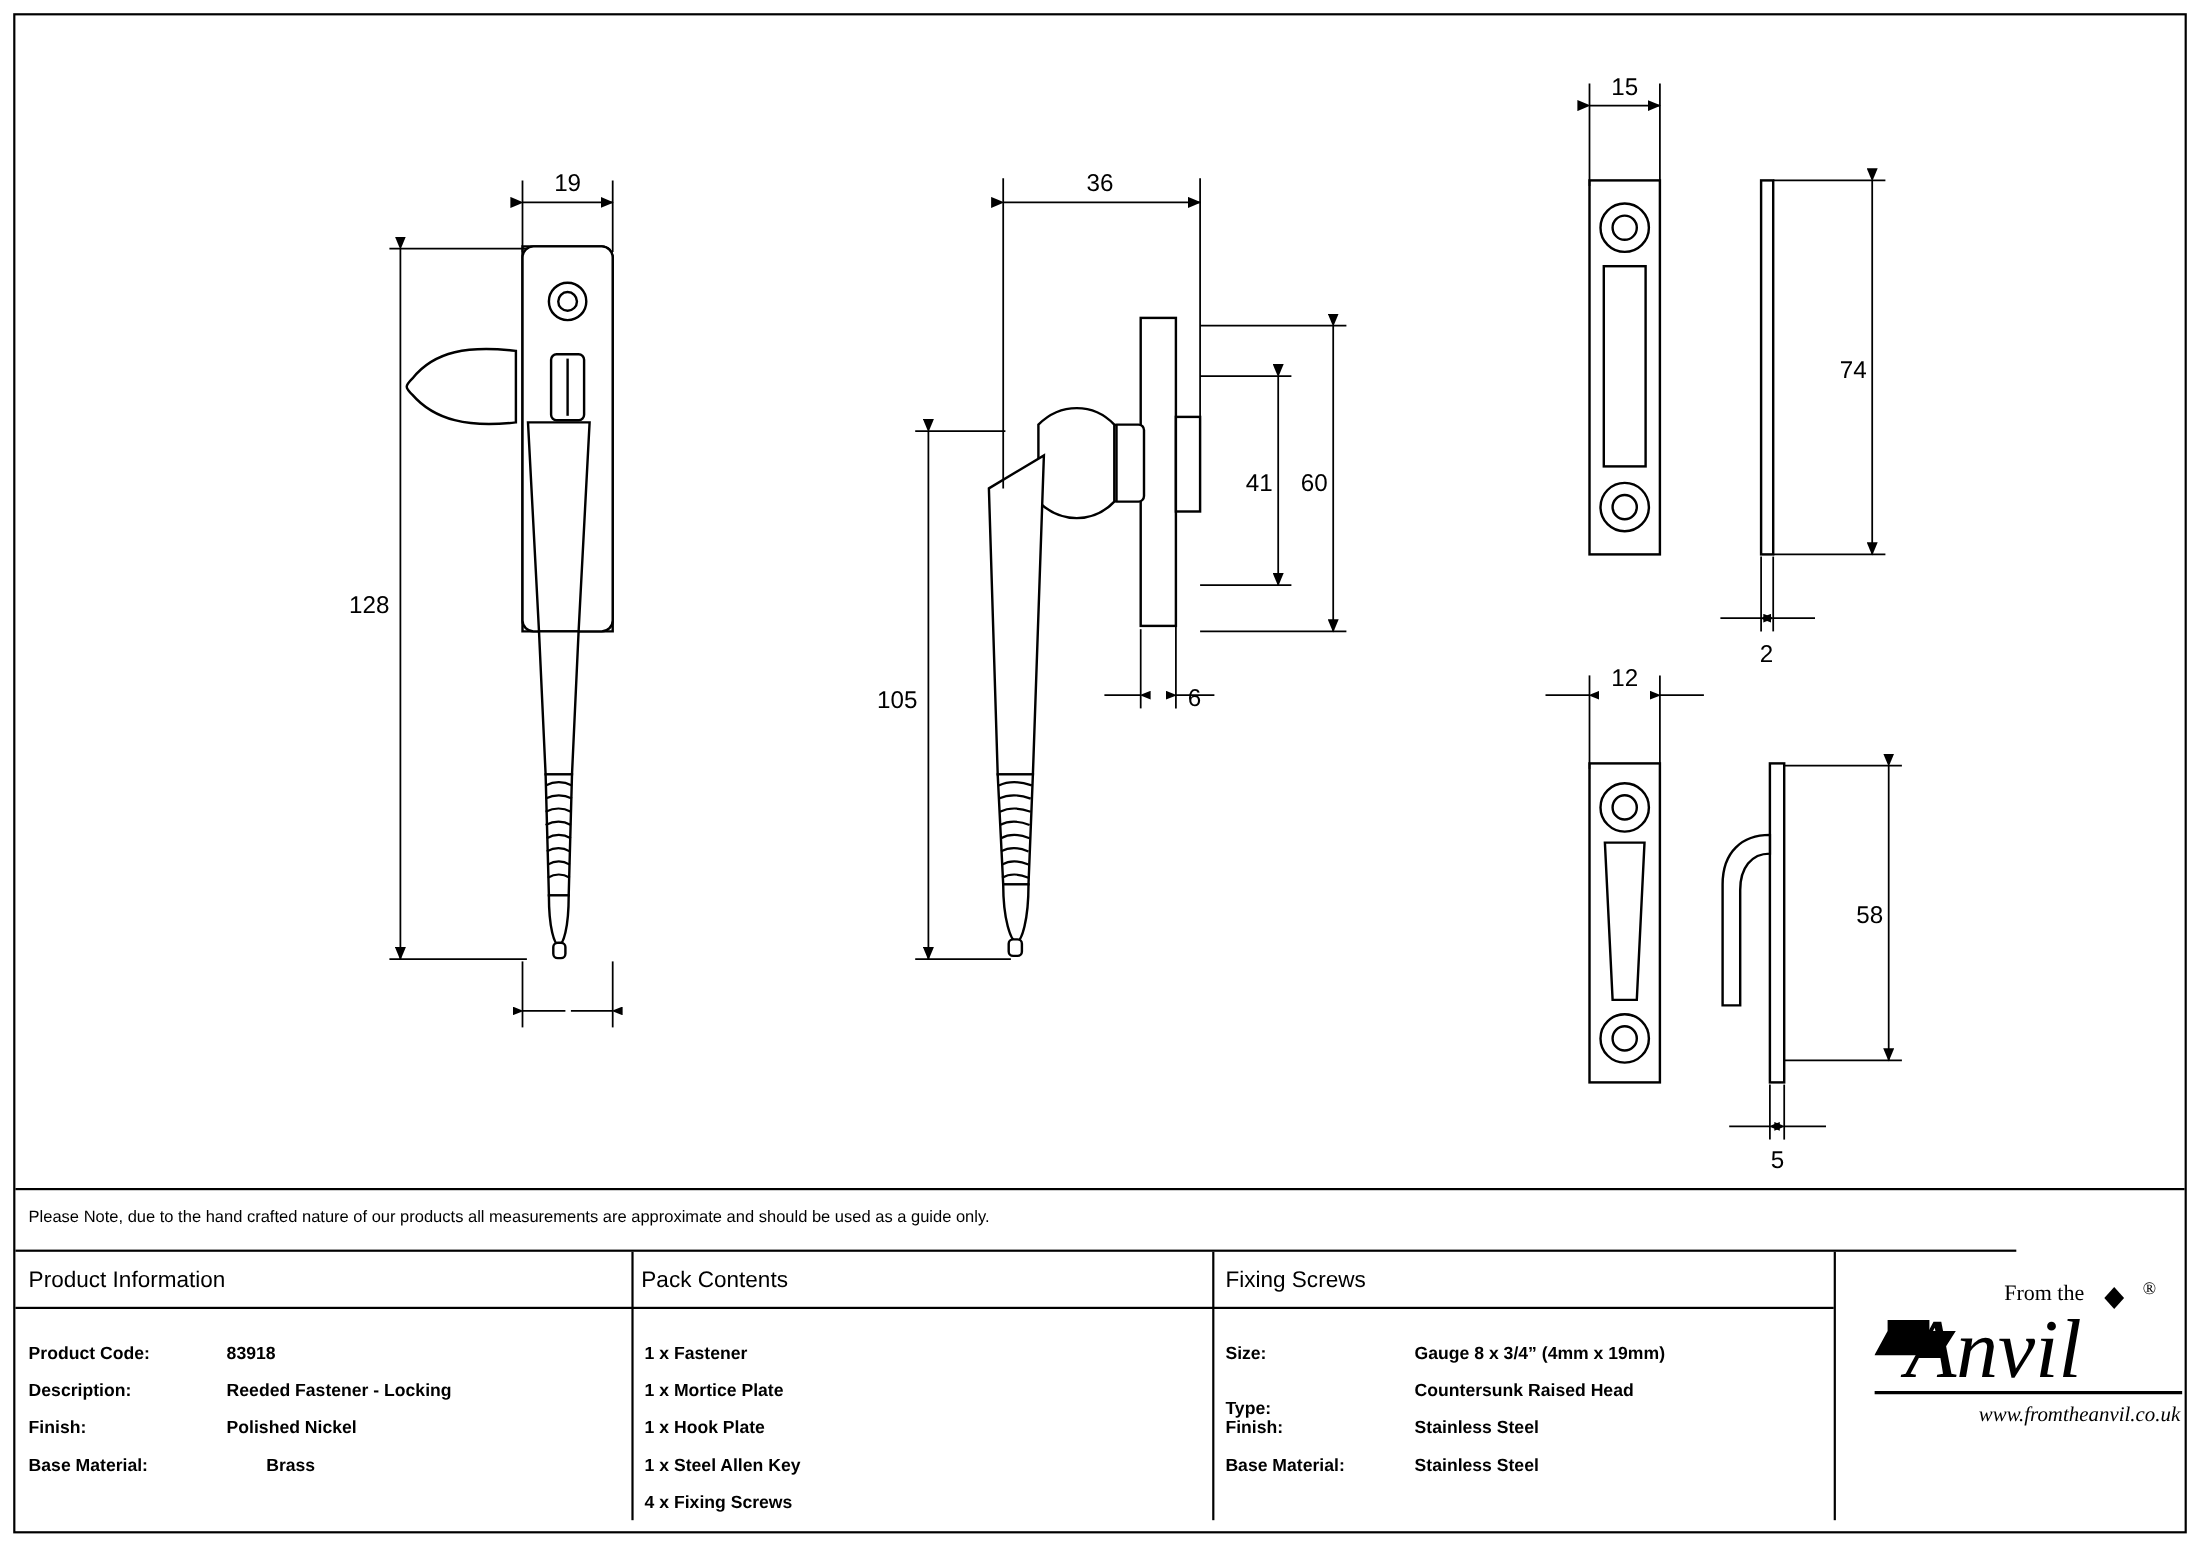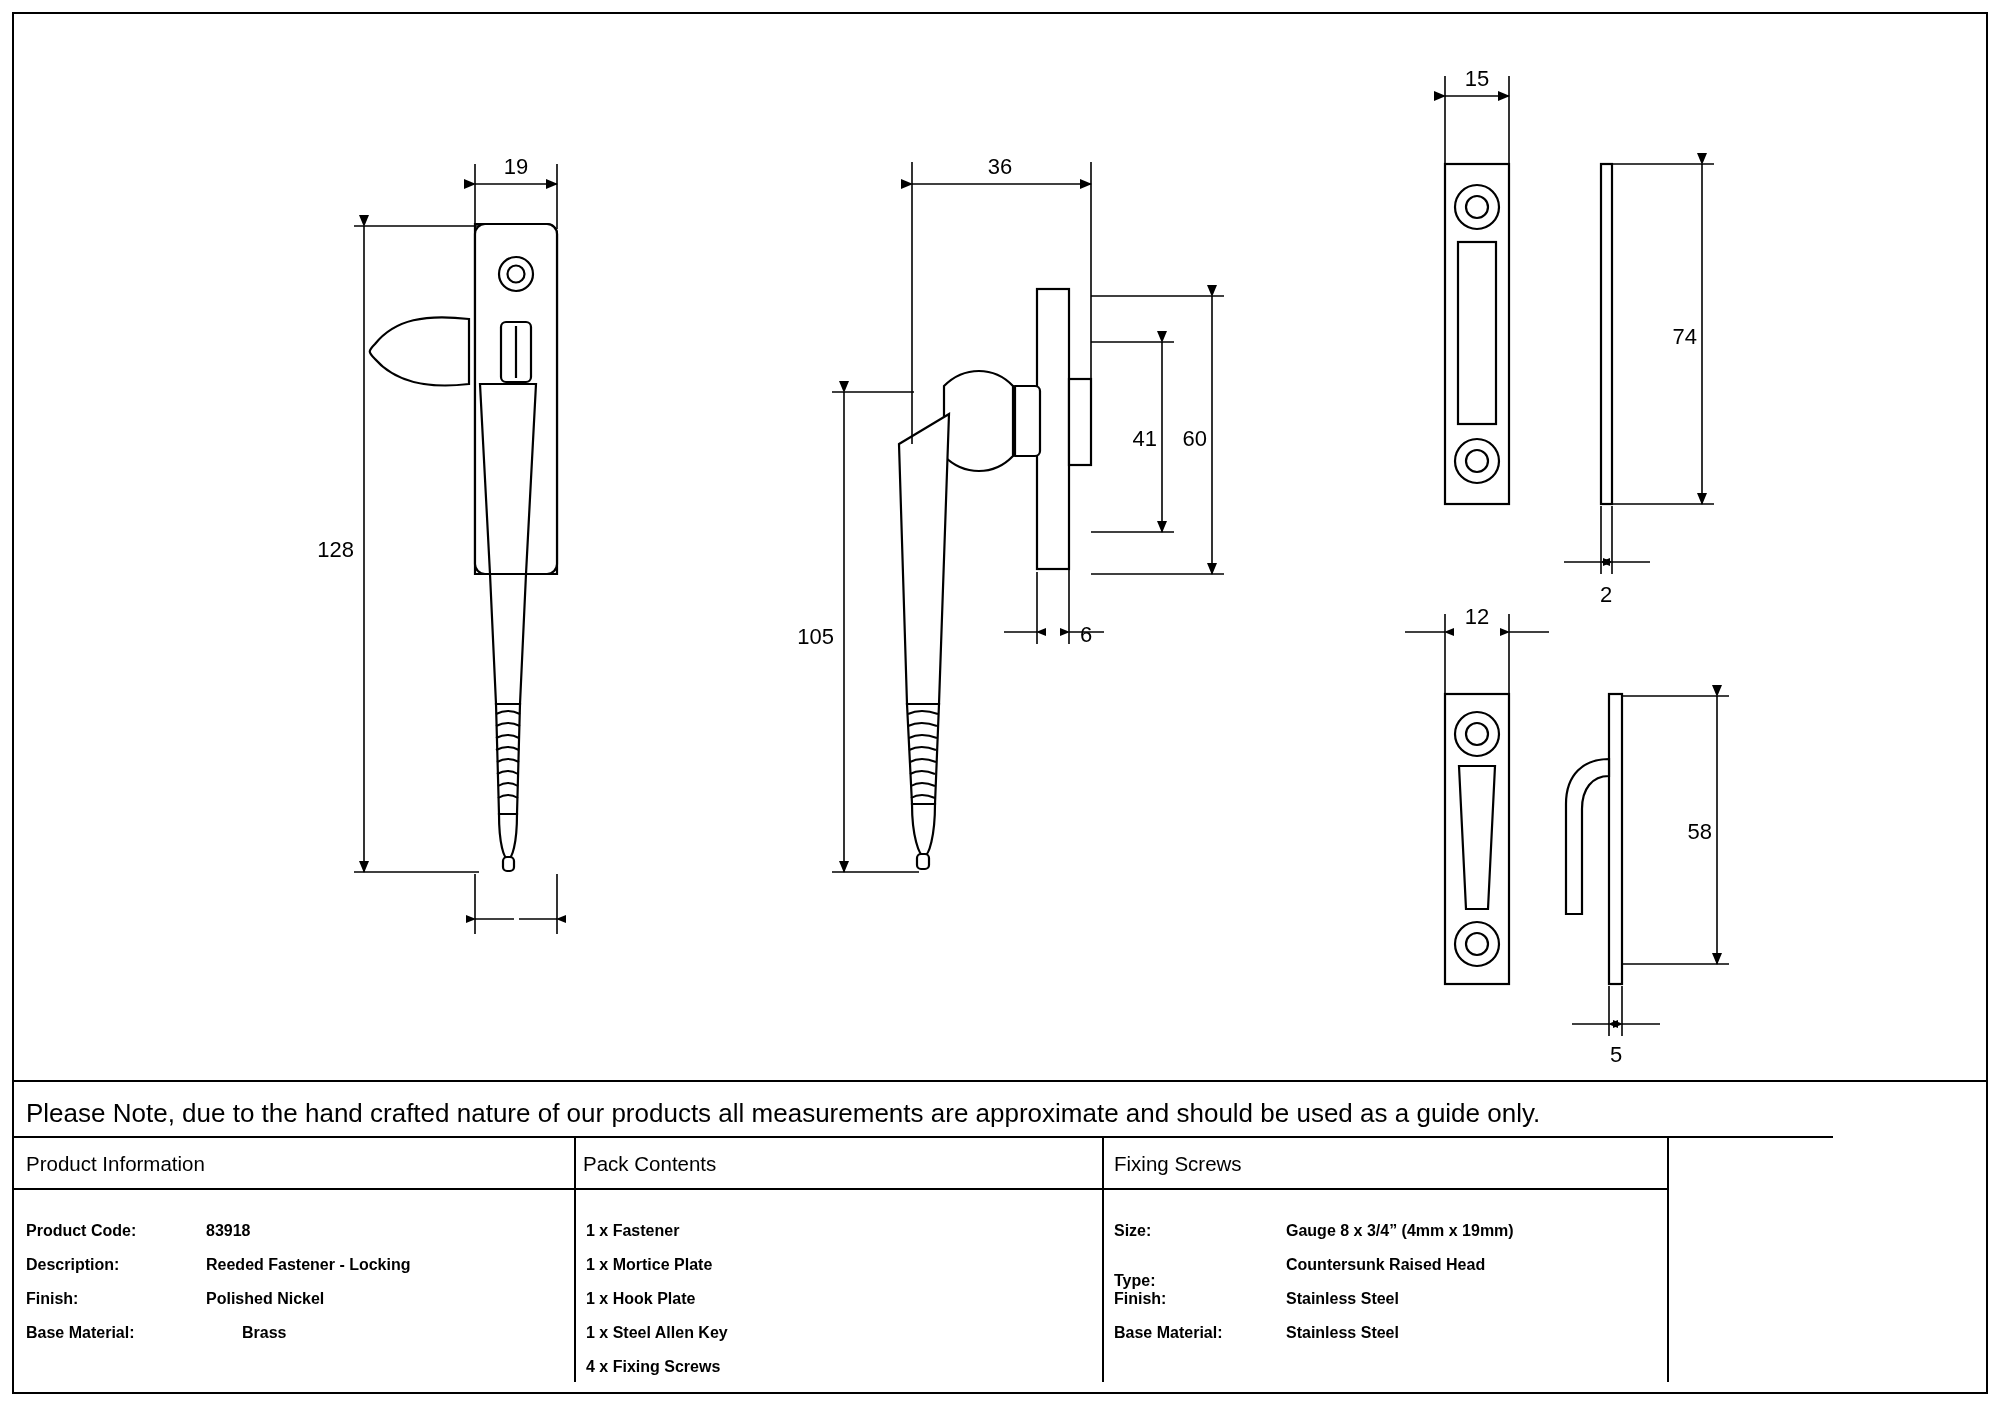--- a/index.html
+++ b/index.html
@@ -5,21 +5,21 @@
   html,body{margin:0;padding:0;background:#ffffff;}
   body{width:2000px;height:1406px;font-family:"Liberation Sans",sans-serif;color:#000;}
   .sheet{position:relative;width:2000px;height:1406px;box-sizing:border-box;}
   .outer{position:absolute;left:12px;top:12px;width:1976px;height:1382px;border:2px solid #000;box-sizing:border-box;}
 
   .drawing{position:absolute;left:14px;top:14px;width:1972px;height:1066px;}
   svg{display:block;}
 
   
   .note{position:absolute;left:14px;top:1080px;width:1972px;height:56px;border-top:2px solid #000;box-sizing:border-box;}
-  .note span{position:absolute;left:12px;top:16px;font-size:26px;}
+  .note span{position:absolute;left:12px;top:16px;font-size:15px;}
 
   .tbl{position:absolute;left:14px;top:1136px;width:1819px;height:244px;border-top:2px solid #000;box-sizing:border-box;}
   .colline{position:absolute;top:0;width:2px;height:244px;background:#000;}
   .hdrline{position:absolute;left:0;top:50px;height:2px;background:#000;}
   .colhdr{position:absolute;top:14px;font-size:20.5px;}
   .cell{position:absolute;font-size:16px;white-space:nowrap;font-weight:bold;}
 
   .logo{position:absolute;right:16px;top:1146px;width:280px;height:224px;}
 </style>
 </head>
@@ -259,13 +259,26 @@
     <div class="cell" style="left:1100px;top:84px;">Size:</div>
     <div class="cell" style="left:1272px;top:84px;">Gauge 8 x 3/4” (4mm x 19mm)</div>
     <div class="cell" style="left:1100px;top:118px;margin-top:16px;">Type:</div>
     <div class="cell" style="left:1272px;top:118px;">Countersunk Raised Head</div>
     <div class="cell" style="left:1100px;top:152px;">Finish:</div>
     <div class="cell" style="left:1272px;top:152px;">Stainless Steel</div>
     <div class="cell" style="left:1100px;top:186px;">Base Material:</div>
     <div class="cell" style="left:1272px;top:186px;">Stainless Steel</div>
   </div>
 
+  <div class="logo">
+    <svg width="280" height="224" viewBox="0 0 280 224" xmlns="http://www.w3.org/2000/svg">
+
+      <path d="M6,86 L60,86 L74,64 L50,64 L50,54 L12,54 L12,64 L0,86 Z" fill="#000"></path>
+      <text x="118" y="36" font-size="20" font-family="Liberation Serif, serif" fill="#000">From the</text>
+
+      <path d="M218,24 l9,10 l-9,10 l-9,-10 z" fill="#000"></path>
+      <text x="244" y="30" font-size="16" font-family="Liberation Serif, serif" fill="#000">®</text>
+      <text x="28" y="106" font-size="76" font-style="italic" font-family="Liberation Serif, serif" fill="#000">Anvil</text>
+      <line x1="0" y1="120" x2="280" y2="120" stroke="#000" stroke-width="3"></line>
+      <text x="278" y="146" font-size="19" font-style="italic" font-family="Liberation Serif, serif" fill="#000" text-anchor="end">www.fromtheanvil.co.uk</text>
+    </svg>
+  </div>
 </div>
 
 </body></html>

